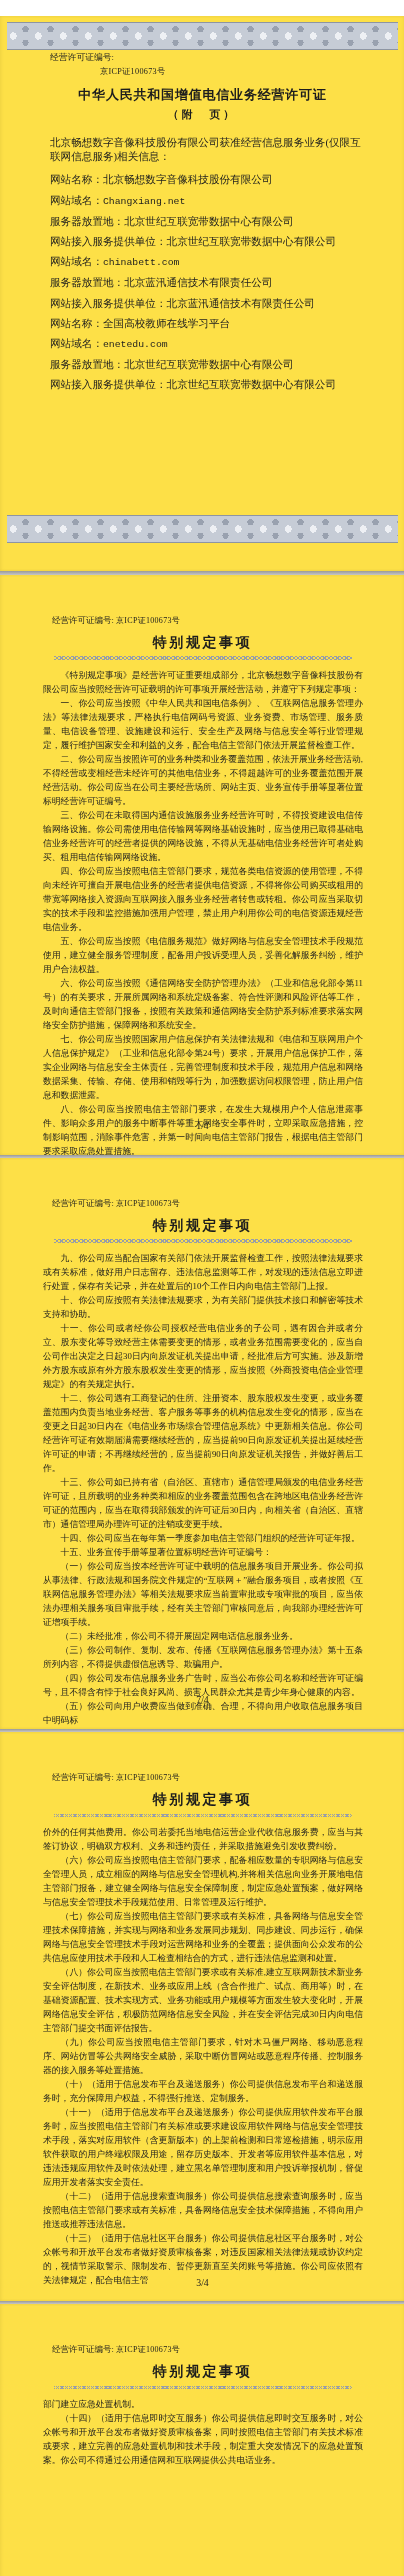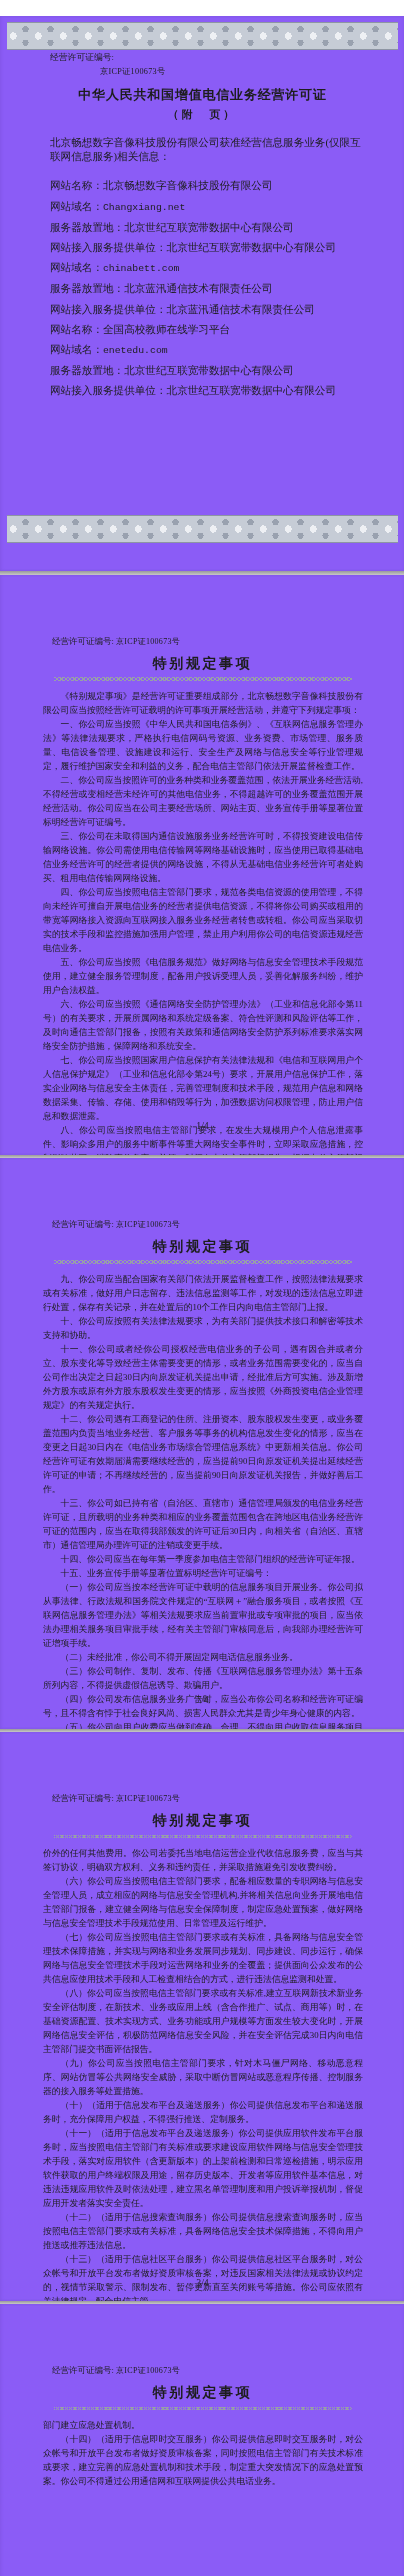--- a/index.html
+++ b/index.html
@@ -1,21 +1,21 @@
 <!DOCTYPE html>
 <html style="font-size:8.2px"><head>
 <meta charset="utf-8">
 <style>
   html,body{margin:0;padding:0;background:#ffffff;}
   body{width:405px;font-family:"Liberation Serif","DejaVu Serif",serif;color:#1d1d1d;}
   .stack{width:405px;}
   .gap-top{height:15.5px;background:#ffffff;}
   .sep{height:4.1px;background:linear-gradient(#9a9a9a,#c6c6c6);}
   .sep.thin{height:3.1px;}
-  .page{position:relative;background:#8b5cf6;overflow:hidden;
+  .page{position:relative;background:#fde047;overflow:hidden;
         box-shadow:inset 1.5px 0 3.1px rgba(0,0,0,.05), inset -1.5px 0 3.1px rgba(0,0,0,.05);}
   #page1{height:555px;}
   #page2{height:580px;}
   #page3{height:571px;}
   #page4{height:569px;}
   #page5{height:569px;}
 
   
   .band{position:absolute;left:7.2px;right:7.2px;height:26px;
         background-color:#c6ccd6;
@@ -28,25 +28,25 @@
         background-size:25px 26px;}
   .band.top{top:6.2px;}
   .band.bottom{bottom:28px;}
 
   .cert-head{margin:36px 0 0 50px;font-size:8.8px;}
   .cert-num{margin:2.1px 0 0 100px;font-size:8.2px;letter-spacing:0.3px;}
   .cert-title{margin:9.3px 20.6px 0;text-align:center;font-size:13px;font-weight:bold;letter-spacing:0.8px;}
   .cert-sub{text-align:center;font-size:10.8px;font-weight:bold;margin-top:4.1px;letter-spacing:3.1px;}
   .cert-body{margin:14.4px 36px 0 50px;font-size:10.6px;line-height:14px;}
   .cert-body p{margin:0 0 6.2px 0;}
-  .cert-body p.intro{margin-bottom:15px;}
+  .cert-body p.intro{margin-bottom:9px;}
   .mono{font-family:"Liberation Mono","DejaVu Sans Mono",monospace;font-size:9.8px;}
 
   
-  .sp-head{margin:61px 0 0 52px;font-size:8.5px;}
+  .sp-head{margin:40px 0 0 52px;font-size:8.5px;}
   .sp-head .num{font-size:8px;letter-spacing:0.3px;}
   .sp-title{text-align:center;font-size:14px;font-weight:bold;letter-spacing:2.6px;margin:7.2px 0 0 0;}
   .zigzag{margin:4.6px auto 0;width:298px;height:3.6px;
           background:
             repeating-linear-gradient(135deg,#989ea8 0 1px,rgba(0,0,0,0) 1px 3.1px),
             repeating-linear-gradient(45deg,#989ea8 0 1px,rgba(0,0,0,0) 1px 3.1px);}
   .sp-body{margin:8.2px 42px 0 43px;font-size:8.8px;line-height:14px;
            text-align:justify;}
   .sp-body p{margin:0;text-indent:2em;}
   .sp-body p.cont{text-indent:0;}

